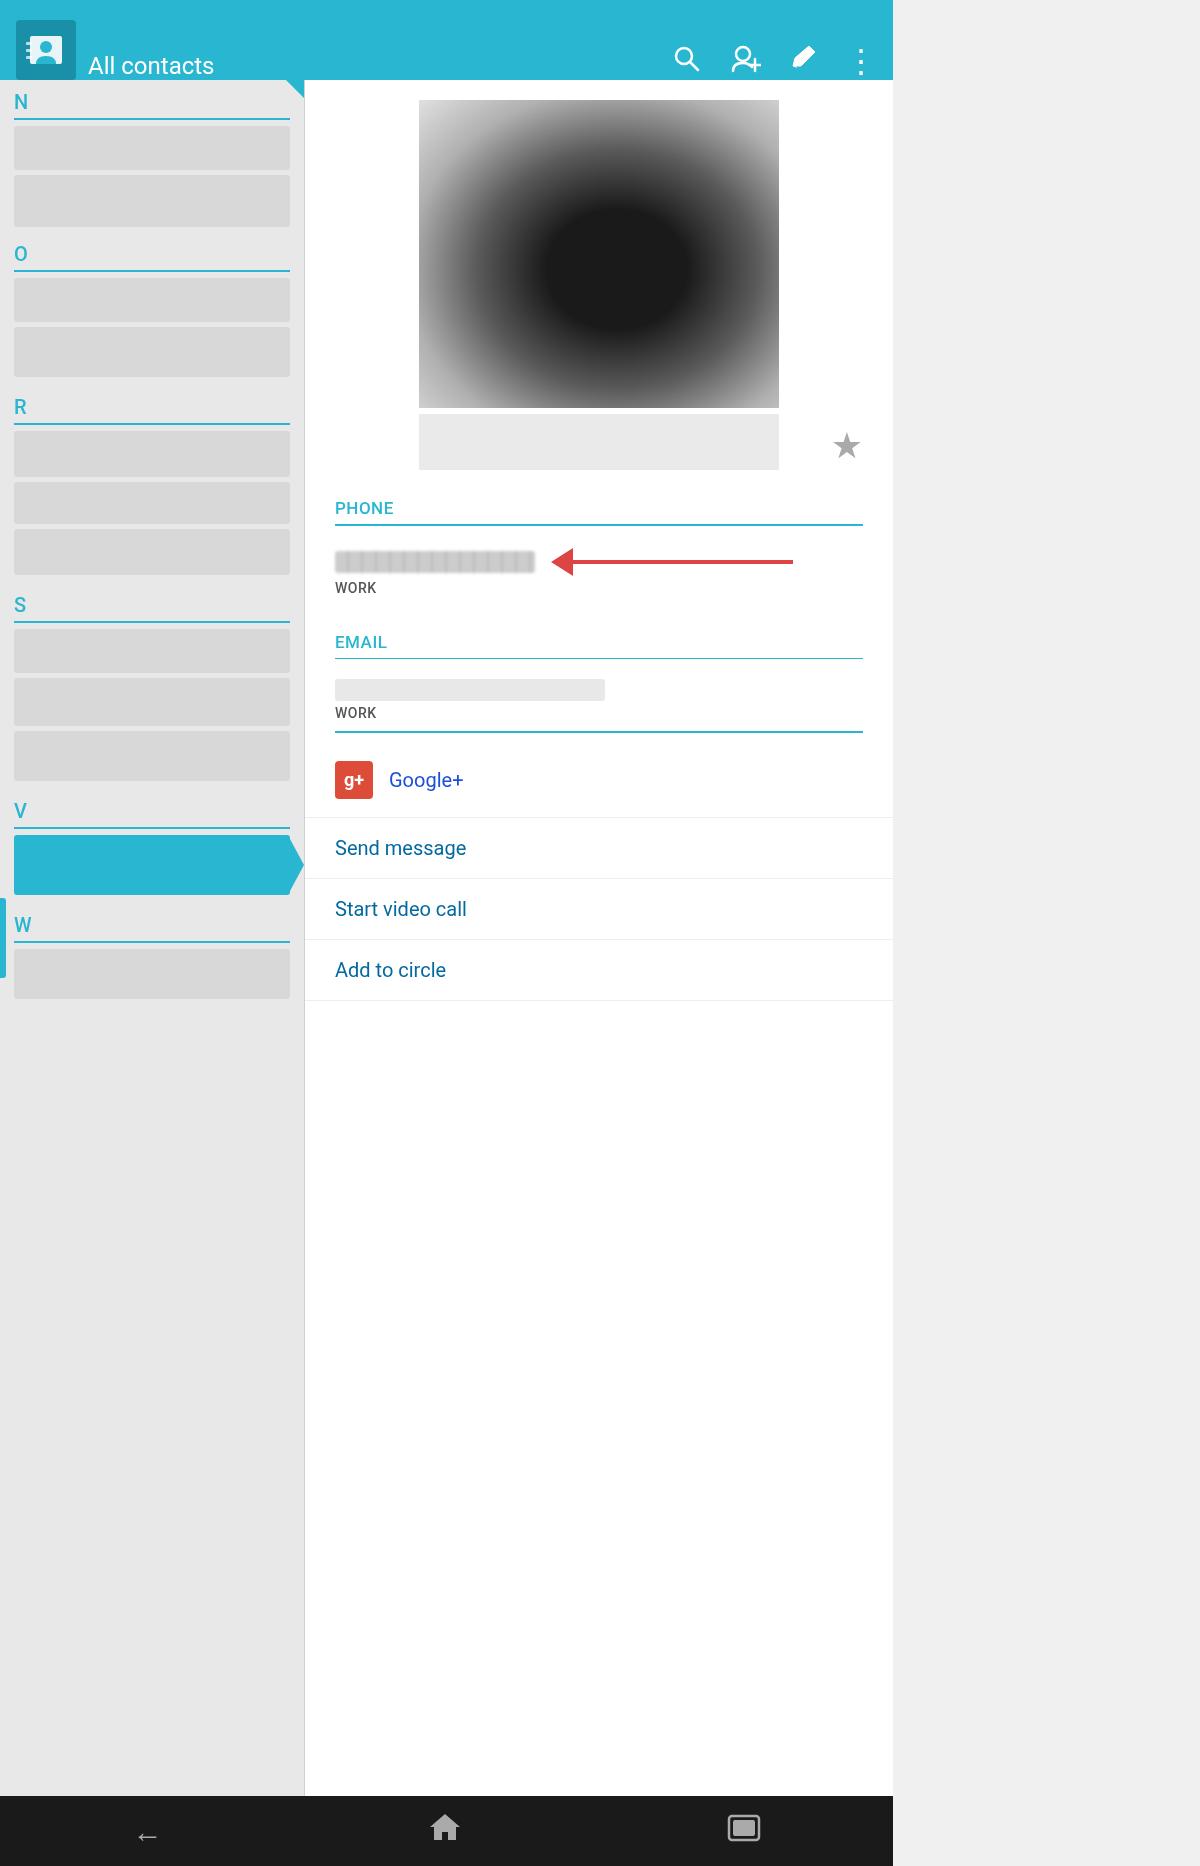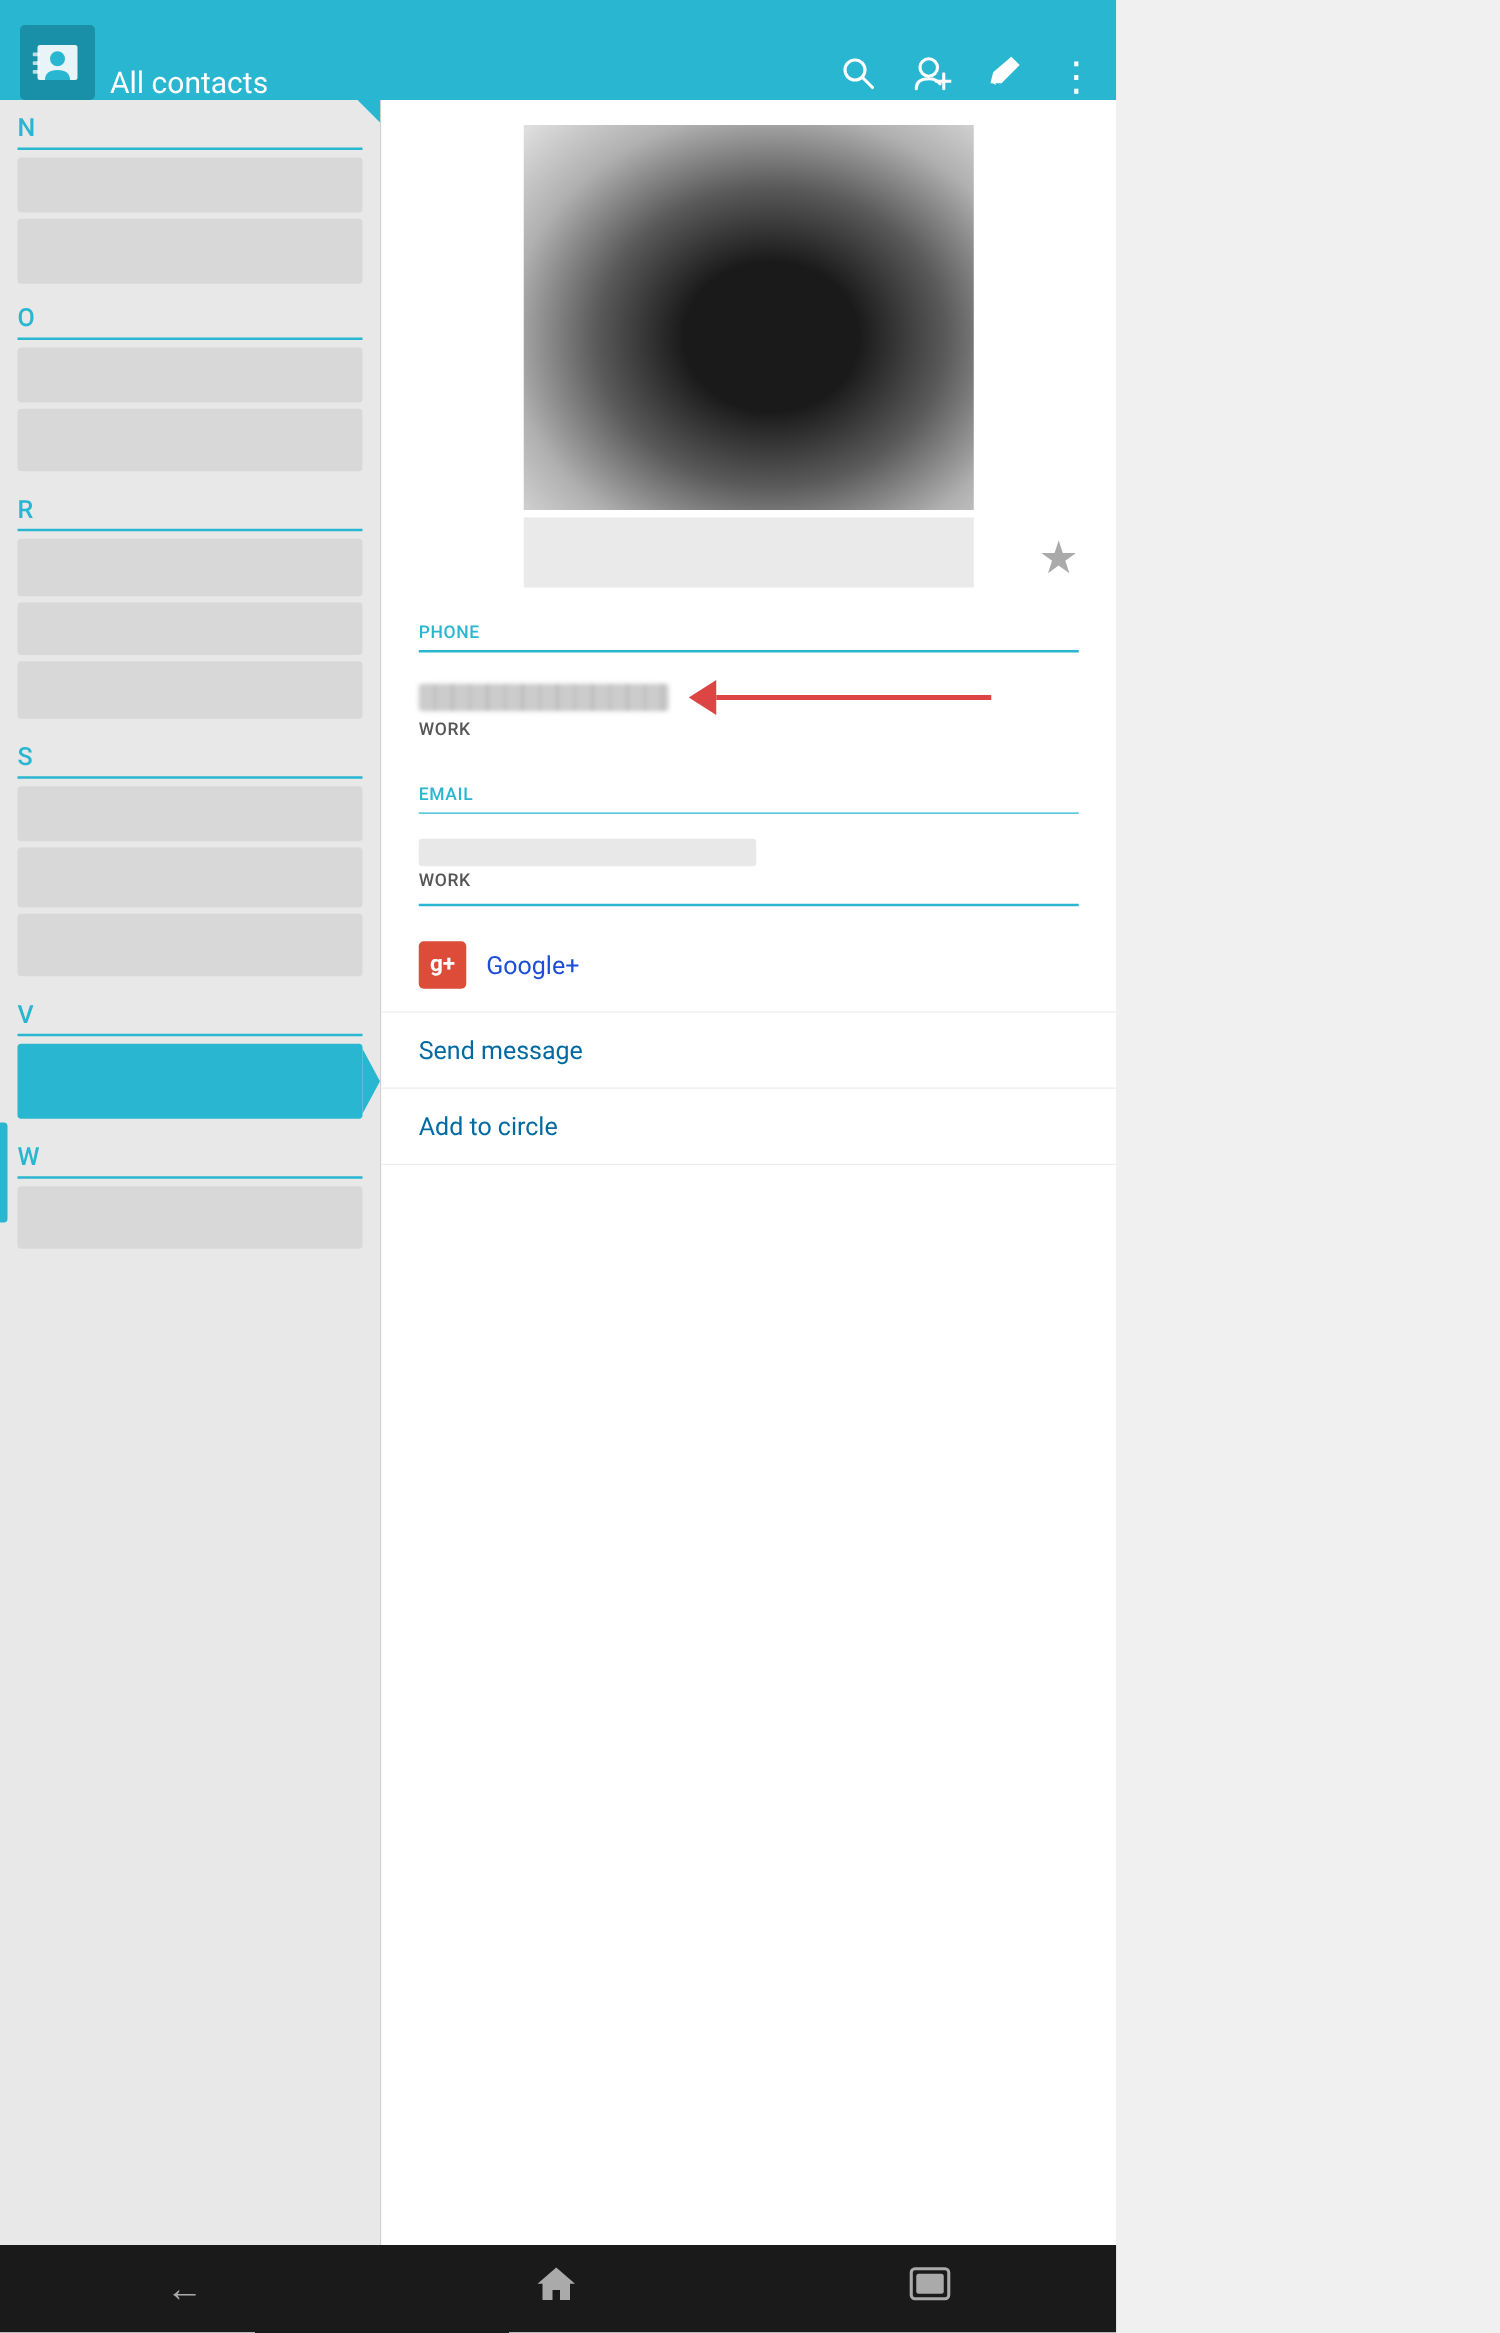--- a/index.html
+++ b/index.html
@@ -135,21 +135,21 @@
       position: absolute;
       right: 30px;
       top: 20px;
       font-size: 36px;
       color: #aaa;
     }
 
     
     .section-header {
       color: #29b6d0;
-      font-size: 14px;
+      font-size: 17px;
       font-weight: 500;
       padding: 18px 30px 6px;
       letter-spacing: 0.5px;
     }
     .section-underline {
       height: 1.5px;
       background: #29b6d0;
       margin: 0 30px 10px;
     }
 
@@ -391,20 +391,23 @@
       <div class="gplus-icon">
         <span style="font-size:18px; font-weight:700;">g+</span>
       </div>
       <span class="connection-label">Google+</span>
     </div>
 
     <div class="connection-action">
       <span>Send message</span>
     </div>
 
+    <div class="connection-action">
+      <span>Start video call</span>
+    </div>
 
     <div class="connection-action">
       <span>Add to circle</span>
     </div>
 
   </div>
 </div>
 
 <div class="bottom-nav">
   <span class="nav-btn">←</span>

